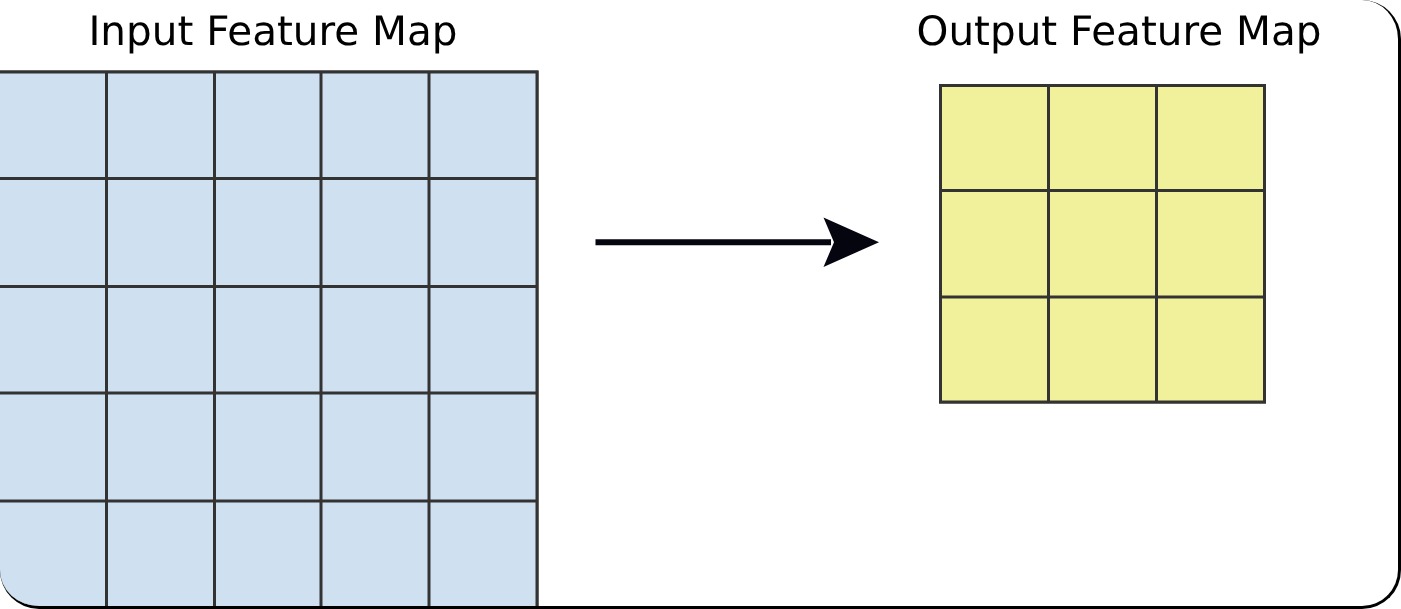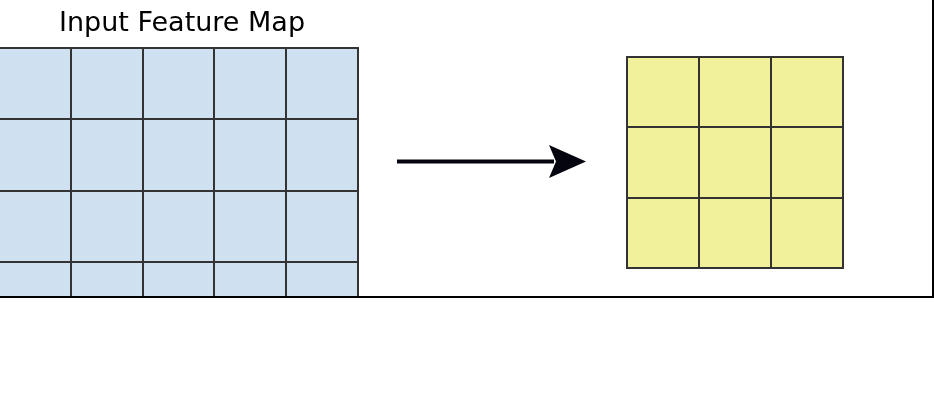--- a/index.html
+++ b/index.html
@@ -6,26 +6,27 @@
     margin: 0;
     padding: 0;
     background: #ffffff;
   }
   body {
     font-family: "DejaVu Sans", sans-serif;
   }
   #figure {
     position: relative;
     width: 934px;
-    height: 298px;
+    height: 406px;
     background: #ffffff;
     overflow: hidden;
     box-sizing: border-box;
     border-right: 2px solid #000000;
     border-bottom: 2px solid #000000;
+    border-radius: 26px;
   }
 
   
   .panel-title {
     position: absolute;
     font-size: 27px;
     line-height: 1;
     color: #000000;
     white-space: nowrap;
     letter-spacing: 0px;
@@ -109,20 +110,21 @@
     <div class="cell"></div>
     <div class="cell"></div>
     <div class="cell"></div>
   </div>
 
   <svg id="arrow" viewBox="0 0 200 44">
     <line x1="5" y1="21.5" x2="162" y2="21.5" stroke="#050510" stroke-width="4"></line>
     <path d="M 194 21.5 L 157 5 L 164 21.5 L 157 38 Z" fill="#050510"></path>
   </svg>
 
+  <div class="panel-title" id="output-title">Output Feature Map</div>
 
   <div class="grid" id="output-grid">
     <div class="cell"></div>
     <div class="cell"></div>
     <div class="cell"></div>
     <div class="cell"></div>
     <div class="cell"></div>
     <div class="cell"></div>
     <div class="cell"></div>
     <div class="cell"></div>

